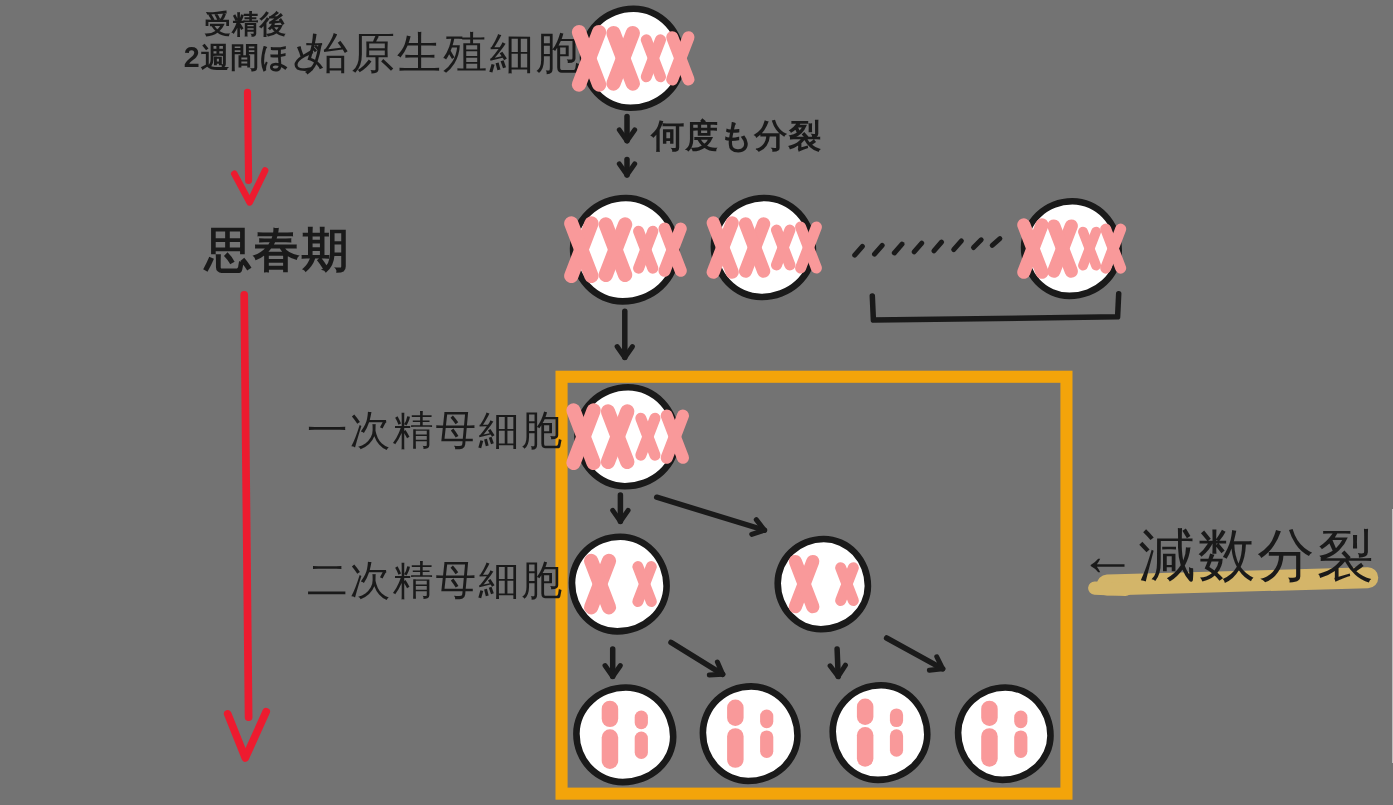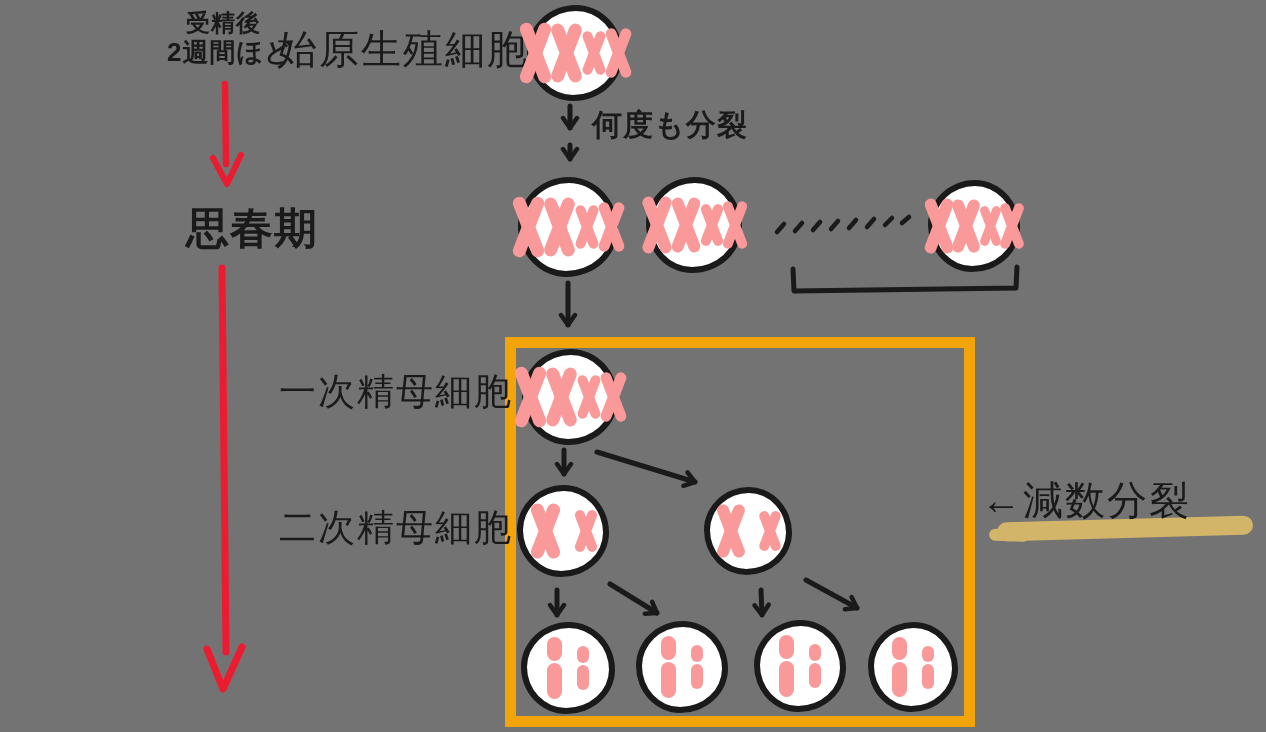--- a/index.html
+++ b/index.html
@@ -89,21 +89,21 @@
 
   <div class="hl"></div>
 
   <div class="lbl hand" style="left:186px;top:10px;font-size:24px;">受精後</div>
   <div class="lbl hand" style="left:167px;top:39px;font-size:26px;">2週間ほど</div>
   <div class="lbl print" style="left:277px;top:28px;font-size:40px;">始原生殖細胞</div>
   <div class="lbl hand" style="left:592px;top:109px;font-size:30px;">何度も分裂</div>
   <div class="lbl hand" style="left:166px;top:206px;font-size:43px;margin-left:20px;">思春期</div>
   <div class="lbl print" style="left:279px;top:509px;font-size:37px;">二次精母細胞</div>
   <div class="lbl print" style="left:279px;top:373px;font-size:37px;">一次精母細胞</div>
-  <div class="lbl print" style="left:981px;top:479px;font-size:40px;">←減数分裂</div>
+  <div class="lbl print" style="left:981px;top:479px;font-size:52px;">←減数分裂</div>
 
   <div class="cell" style="left:527px;top:5px;width:96px;height:96px;">
     <div class="xgrp">
       <span class="xchr" style="--w:40px;--h:64px;--bw:13px;">
           <i class="l"></i>
           <i class="r"></i>
         </span>
       <span class="xchr ov1" style="--w:40px;--h:62px;--bw:13px;">
           <i class="l"></i>
           <i class="r"></i>

